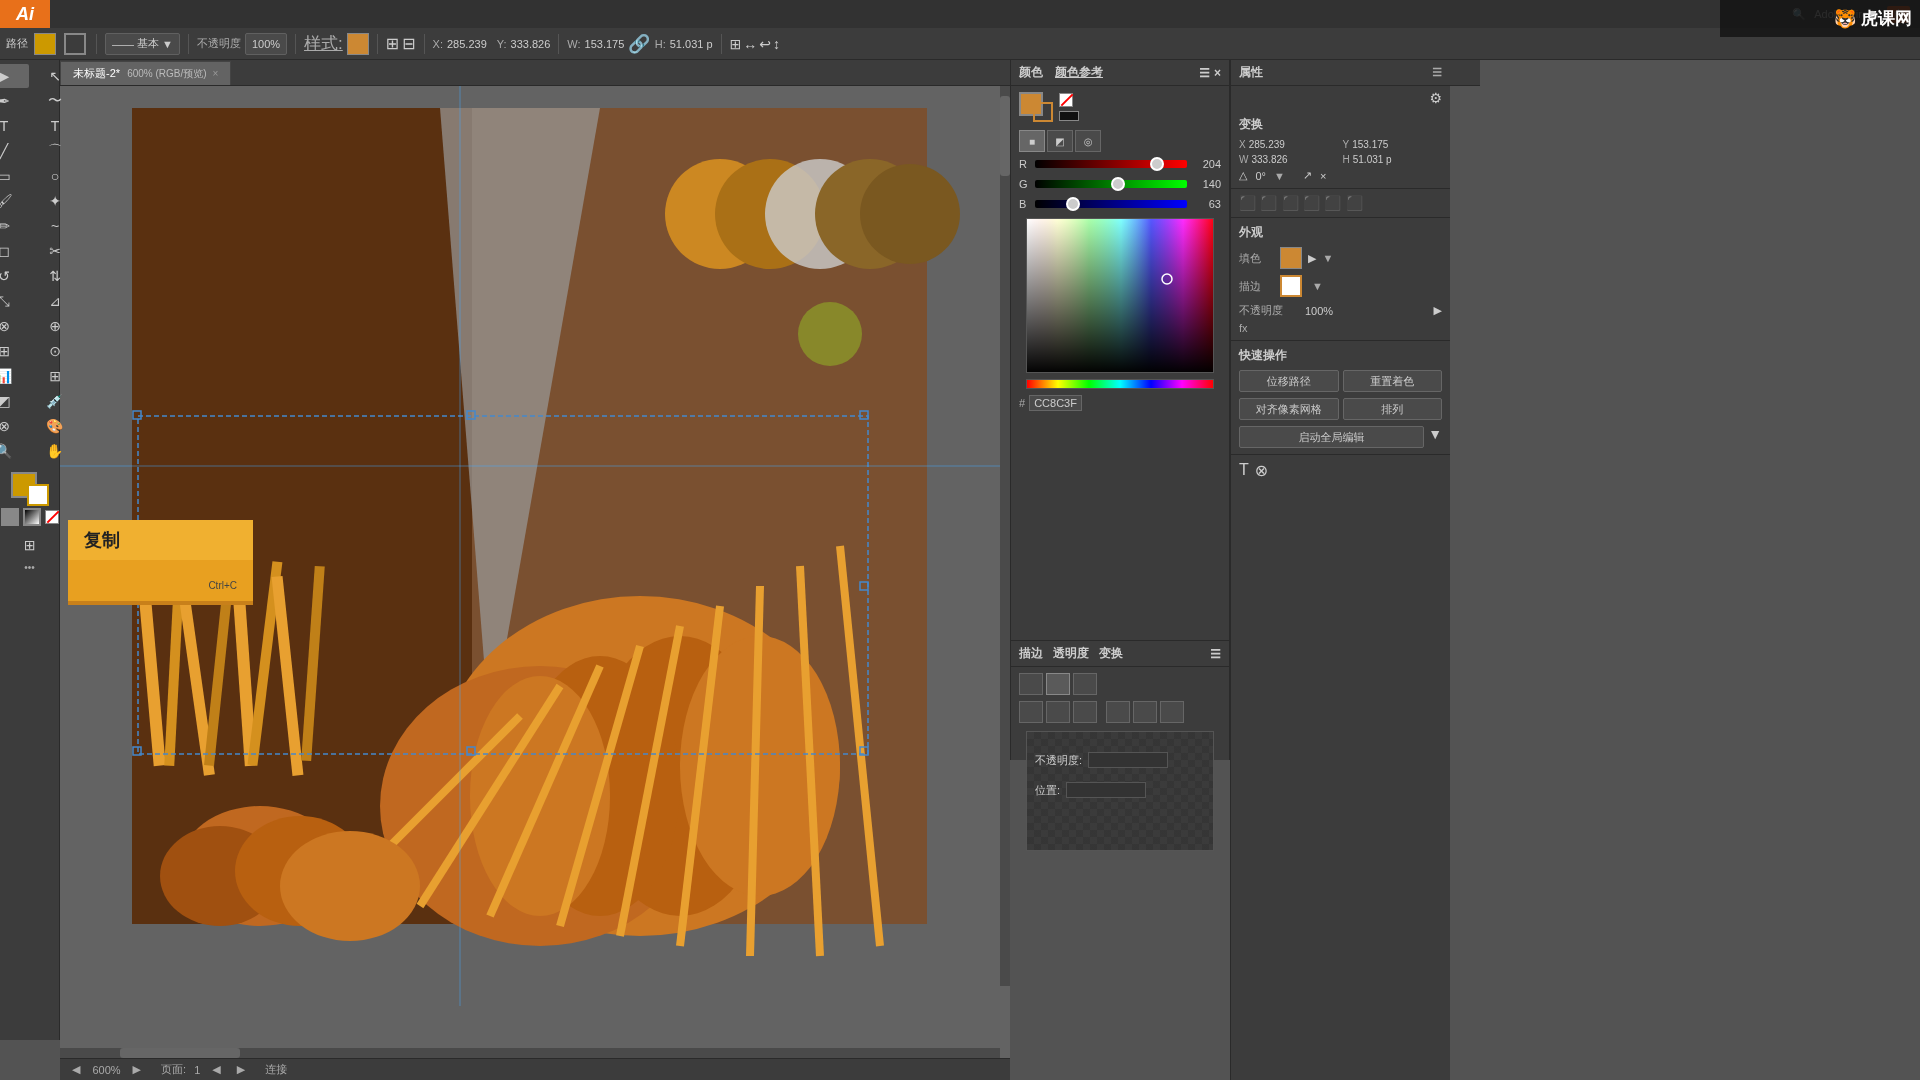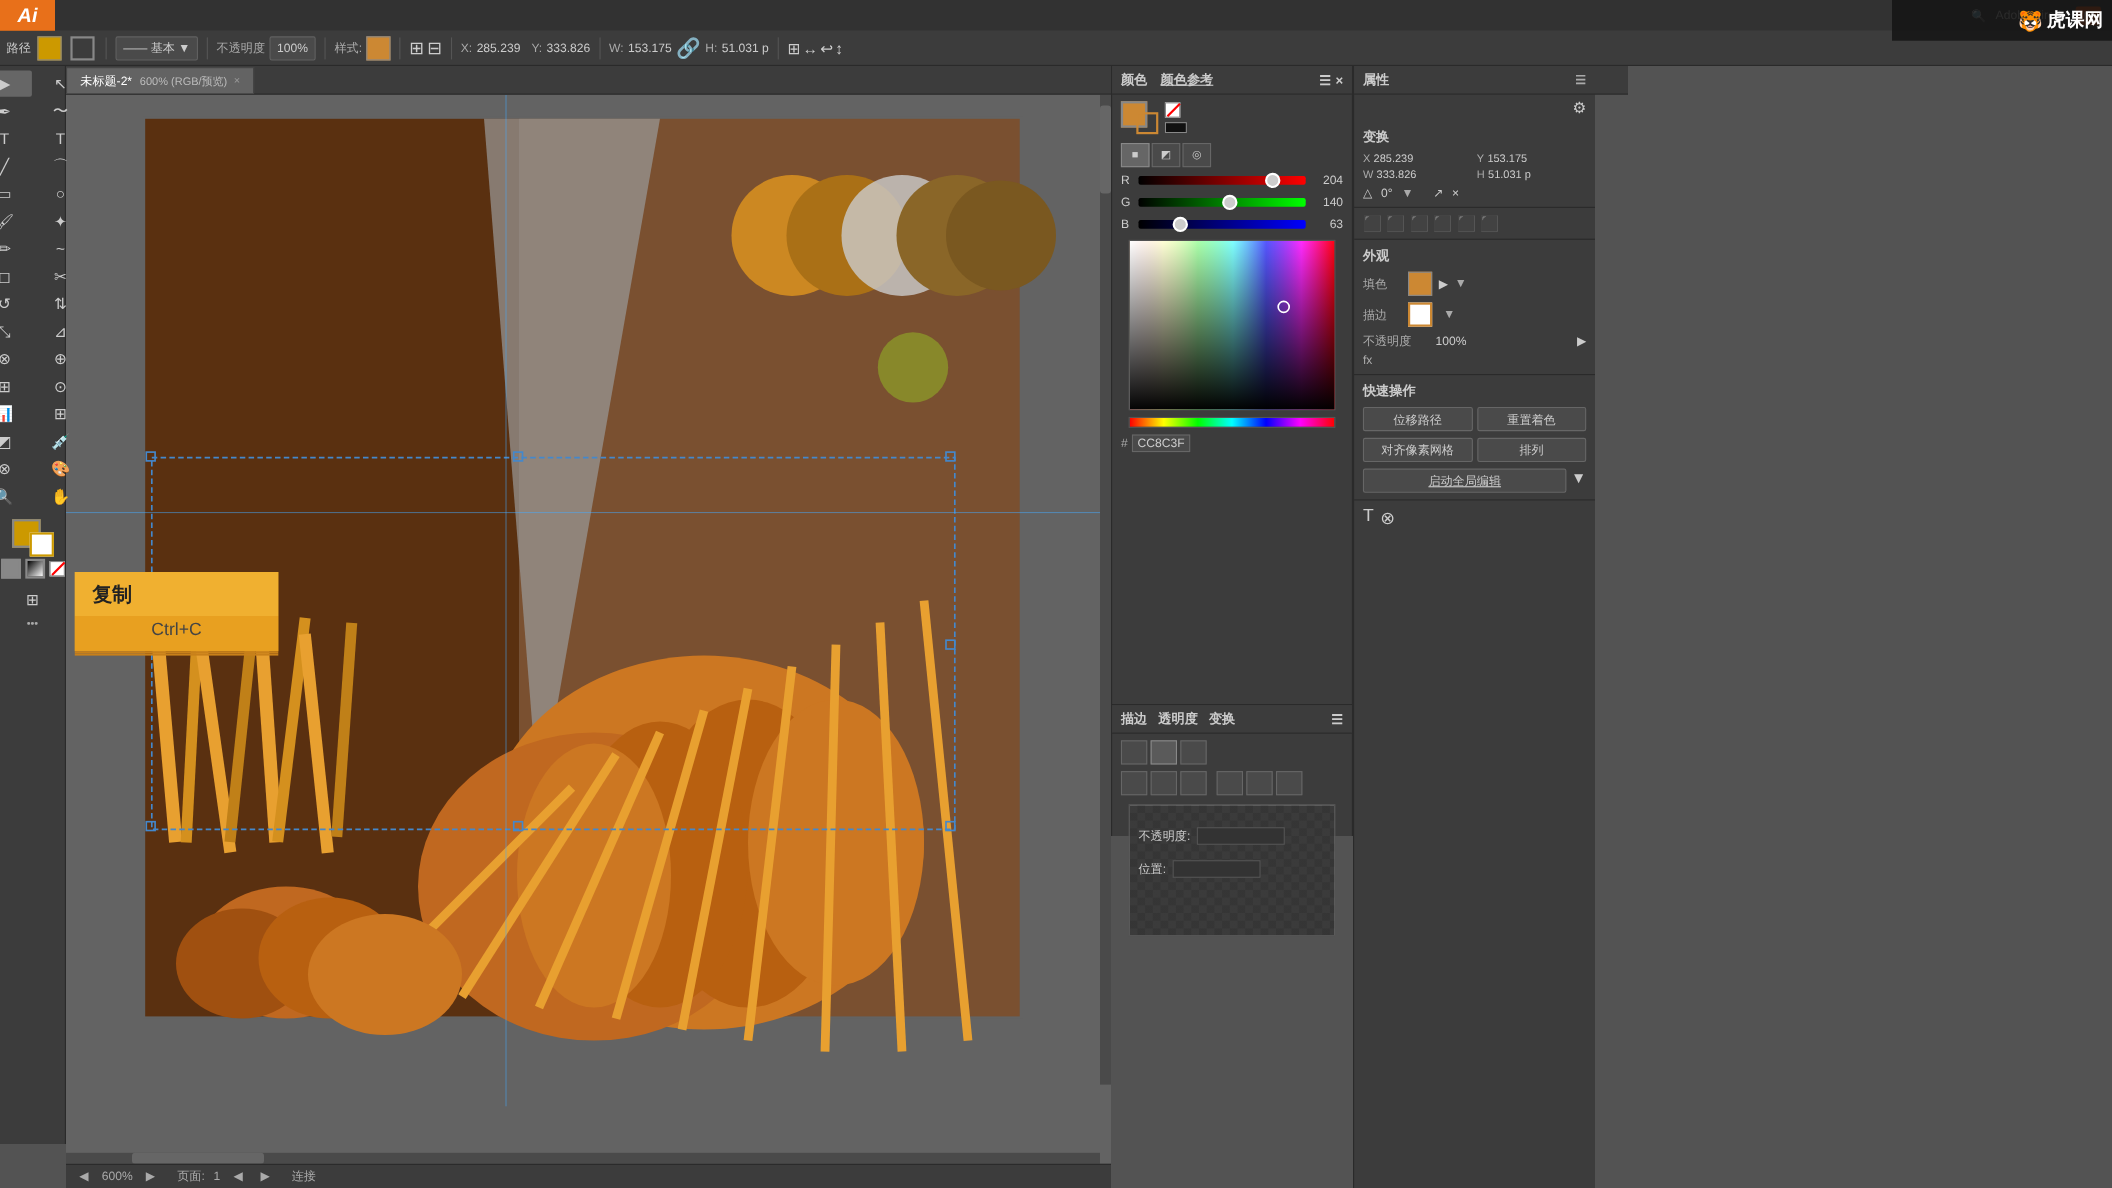--- a/index.html
+++ b/index.html
@@ -102,24 +102,24 @@
     .ctx-item-main {
       background: #f0b030;
       padding: 8px 16px;
       font-size: 18px;
       font-weight: bold;
       color: #222;
       text-align: left;
     }
     .ctx-item-shortcut {
       background: #e8a020;
-      padding: 4px 16px 10px;
-      font-size: 16px;
+      padding: 20px 16px 10px;
+      font-size: 10px;
       color: #444;
-      text-align: center;
+      text-align: right;
     }
     .ctx-divider { height: 2px; background: #c8801a; }
 
     
     #watermark {
       position: absolute; top: 0; right: 0; width: 200px; height: 37px;
       background: rgba(20,20,20,0.85); display: flex; align-items: center; justify-content: flex-end; padding-right: 8px;
       font-size: 16px; font-weight: bold; color: #e8701a; z-index: 300;
     }
     .grad-btn { width: 26px; height: 22px; background: #4a4a4a; border: 1px solid #666; cursor: pointer; display: flex; align-items: center; justify-content: center; font-size: 10px; color: #ccc; }
@@ -146,21 +146,21 @@
   <div class="tool-separator"></div>
   <div class="tool-btn">
     <span>——</span>
     <span>基本</span>
     <span>▼</span>
   </div>
   <div class="tool-separator"></div>
   <span style="font-size:11px;color:#aaa;">不透明度</span>
   <div class="tool-btn">100%</div>
   <div class="tool-separator"></div>
-  <span style="font-size:11px;color:#aaa;">样式:</span>
+  <span style="font-size:17px;color:#aaa;text-decoration:underline;">样式:</span>
   <div style="width:22px;height:22px;background:#cc8833;border:1px solid #888;"></div>
   <div class="tool-separator"></div>
   <div style="display:flex;gap:3px;align-items:center;">
     <span style="font-size:16px;cursor:pointer;">⊞</span>
     <span style="font-size:16px;cursor:pointer;">⊟</span>
   </div>
   <div class="tool-separator"></div>
   <span style="font-size:11px;color:#aaa;">X:</span>
   <span style="font-size:11px;color:#ccc;cursor:pointer;">285.239</span>
   <span style="font-size:11px;color:#aaa;margin-left:6px;">Y:</span>
@@ -577,21 +577,21 @@
     <div class="prop-title">快速操作</div>
     <div style="display:flex;gap:4px;margin-bottom:6px;">
       <button class="prop-btn">位移路径</button>
       <button class="prop-btn">重置着色</button>
     </div>
     <div style="display:flex;gap:4px;margin-bottom:6px;">
       <button class="prop-btn">对齐像素网格</button>
       <button class="prop-btn">排列</button>
     </div>
     <div style="display:flex;gap:4px;">
-      <button class="prop-btn" style="flex:1;text-decoration:underline;">启动全局编辑</button>
+      <button class="prop-btn" style="flex:1;">启动全局编辑</button>
       <span style="font-size:14px;cursor:pointer;">▼</span>
     </div>
   </div>
 
   <div style="padding:6px 8px;display:flex;flex-direction:column;gap:3px;">
     <div style="display:flex;gap:6px;font-size:16px;">
       <span style="cursor:pointer;">T</span>
       <span style="cursor:pointer;">⊗</span>
     </div>
   </div>

